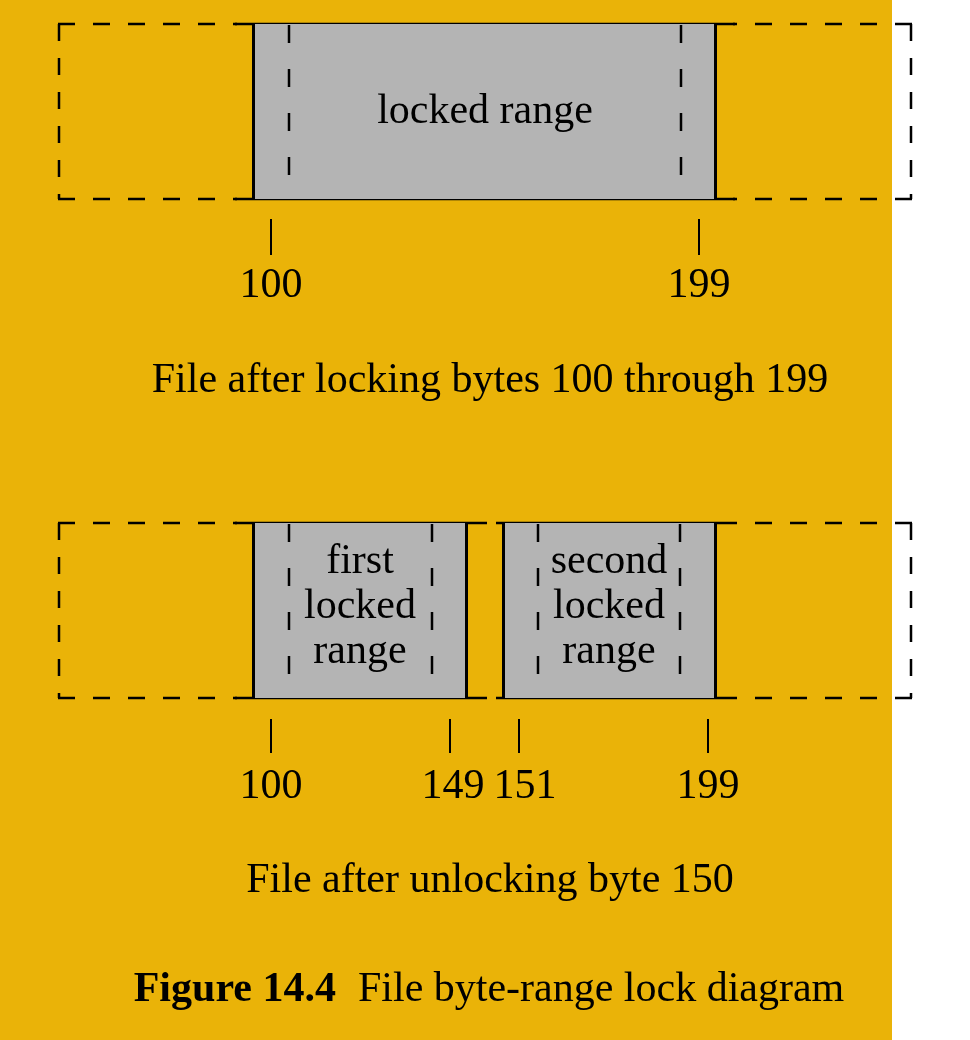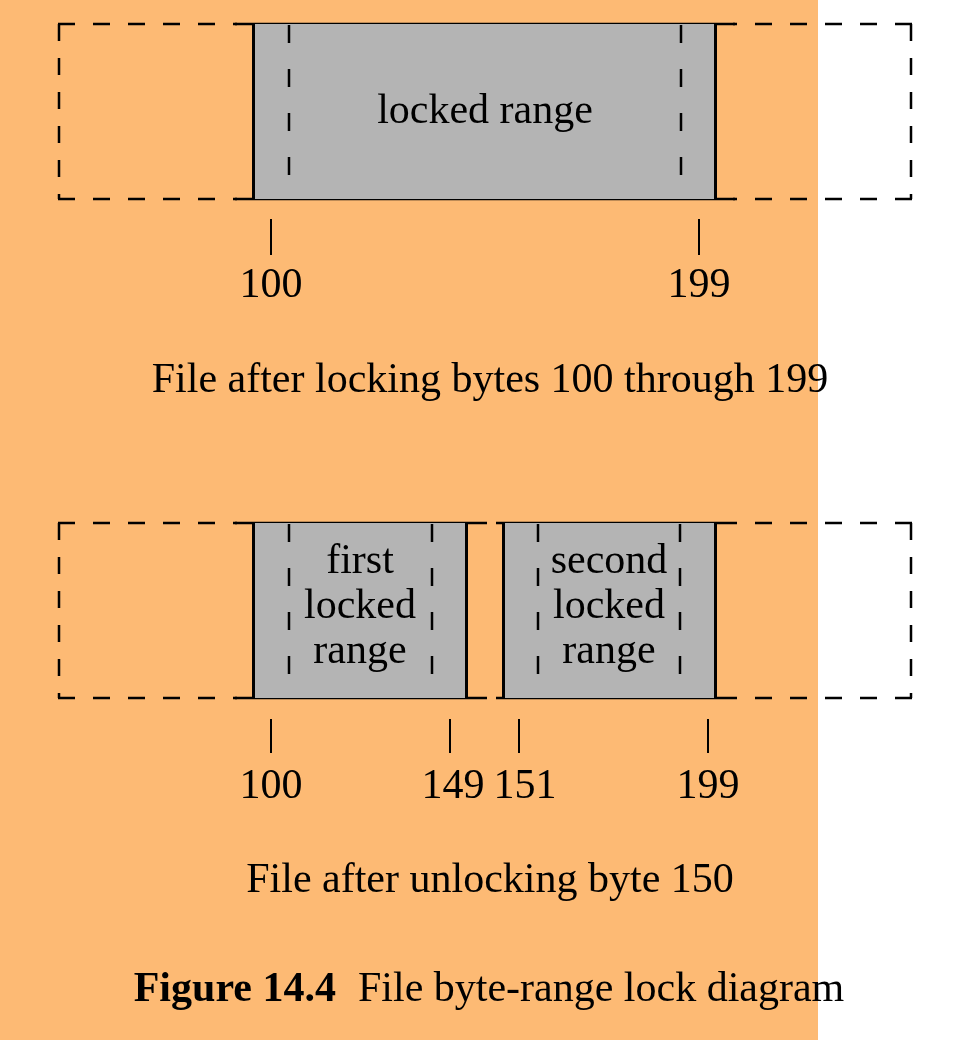--- a/index.html
+++ b/index.html
@@ -1,23 +1,23 @@
 <!DOCTYPE html>
 <html><head>
 <meta charset="utf-8">
 <style>
   html, body {
     margin: 0;
     padding: 0;
     background: #ffffff;
   }
   .page {
-    width: 818px;
+    width: 892px;
     height: 1040px;
-    background: #fdba74;
+    background: #eab308;
     position: relative;
   }
   svg text {
     font-family: "Liberation Serif", "DejaVu Serif", serif;
     font-size: 42px;
     fill: #000000;
   }
   .sl   { stroke: #000000; stroke-width: 2.5; }          
   .edge { stroke: #000000; stroke-width: 3; }            
   .dh   { stroke: #000000; stroke-width: 2.5; stroke-dasharray: 17 18; } 

